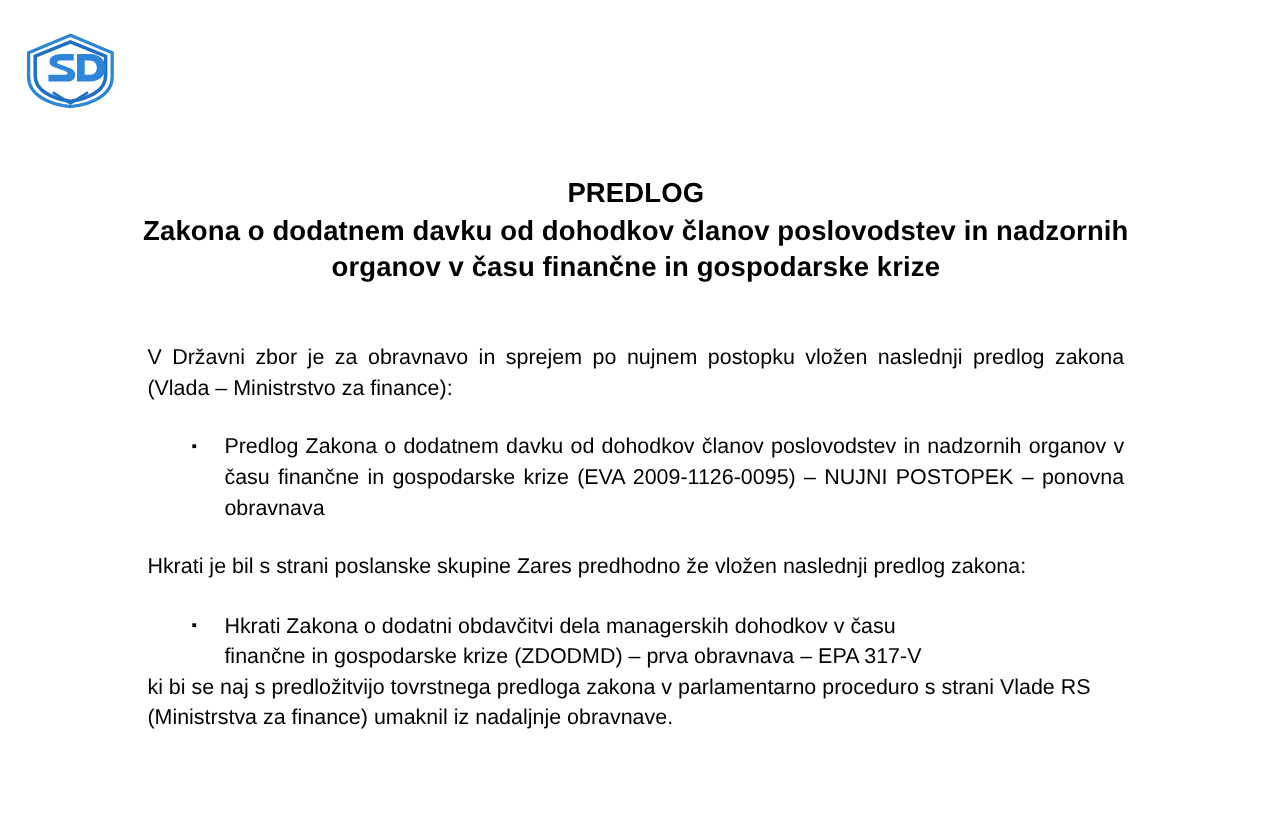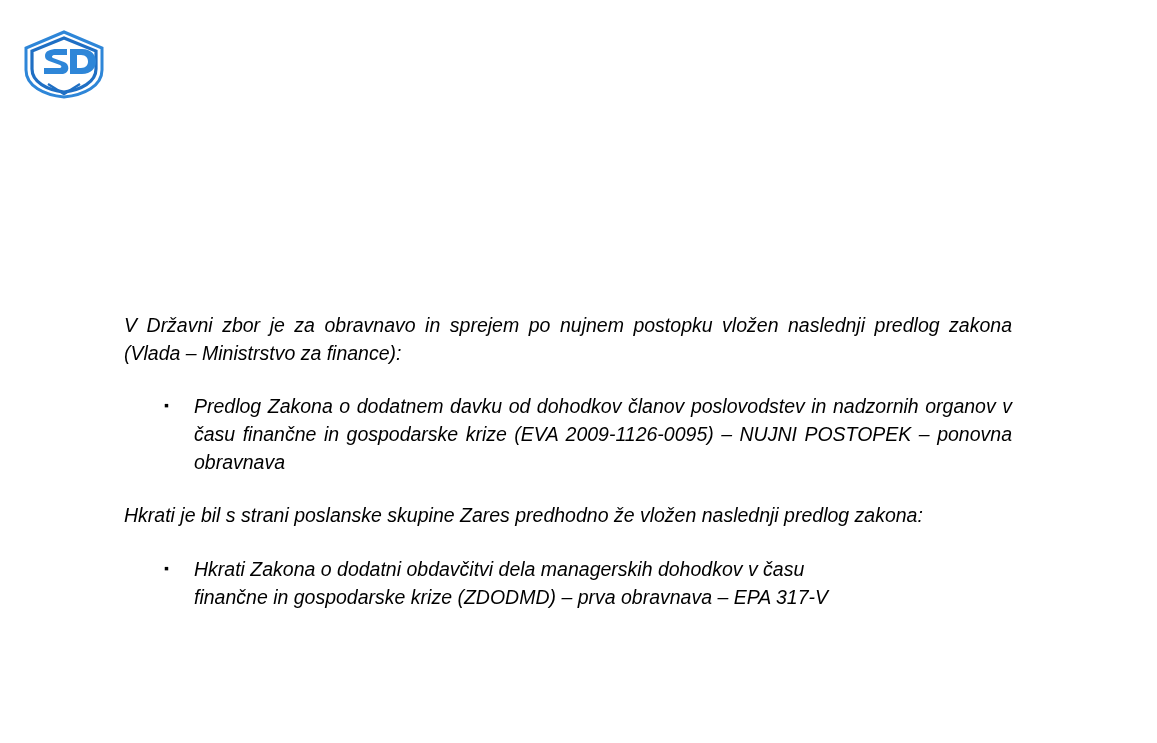--- a/index.html
+++ b/index.html
@@ -50,26 +50,25 @@
   .title-line-1 {
     display: block;
   }
   .title-line-2 {
     display: block;
   }
 
   
   .body-area {
     position: absolute;
-    left: 124px;
+    left: 134px;
     top: 312px;
     width: 888px;
     font-size: 19.5px;
     line-height: 1.42;
-    font-style: italic;
   }
 
   p.para {
     margin: 0;
     text-align: justify;
     text-justify: inter-word;
   }
 
   p.para-left {
     margin: 0;
@@ -120,20 +119,24 @@
       <g fill="#2E86D8">
         <path d="M27 28 C27 23 32 21 39 21 L49 21 L49 27 L37 27 C34 27 33 29 35 30 L46 34 C52 36 52 45 45 46 L26 46 L26 40 L41 40 C44 40 44 38 42 37 L31 33 C28 32 27 30 27 28 Z"></path>
         <path d="M52 21 L64 21 C73 21 78 27 78 33.5 C78 40 73 46 64 46 L52 46 Z M59 27 L59 40 L63 40 C68 40 70 37 70 33.5 C70 30 68 27 63 27 Z"></path>
       </g>
       <g fill="none" stroke="#1F6FC4" stroke-width="2.4">
         <path d="M30 56 L46 66 L62 56"></path>
       </g>
     </svg>
   </div>
 
+  <div class="title-block">
+    <span class="title-line-1">PREDLOG</span>
+    <span class="title-line-2">Zakona o dodatnem davku od dohodkov članov poslovodstev in nadzornih organov v času finančne in gospodarske krize</span>
+  </div>
 
   <div class="body-area">
 
     <p class="para">V Državni zbor je za obravnavo in sprejem po nujnem postopku vložen naslednji predlog zakona (Vlada – Ministrstvo za finance):</p>
 
     <div class="spacer-md"></div>
 
     <div class="bullet-item">
       <span class="bullet-mark">▪</span>
       <span class="bullet-text">Predlog Zakona o dodatnem davku od dohodkov članov poslovodstev in nadzornih organov v času finančne in gospodarske krize (EVA 2009-1126-0095) – NUJNI POSTOPEK – ponovna obravnava</span>
@@ -144,16 +147,17 @@
     <p class="para">Hkrati je bil s strani poslanske skupine Zares predhodno že vložen naslednji predlog zakona:</p>
 
     <div class="spacer-md"></div>
 
     <div class="bullet-item">
       <span class="bullet-mark">▪</span>
       <span class="bullet-text">Hkrati Zakona o dodatni obdavčitvi dela managerskih dohodkov v času</span>
     </div>
     <div class="bullet-last-line">finančne in gospodarske krize (ZDODMD) – prva obravnava – EPA 317-V</div>
 
+    <p class="para-left">ki bi se naj s predložitvijo tovrstnega predloga zakona v parlamentarno proceduro s strani Vlade RS (Ministrstva za finance) umaknil iz nadaljnje obravnave.</p>
 
   </div>
 
 </div>
 
 </body></html>

